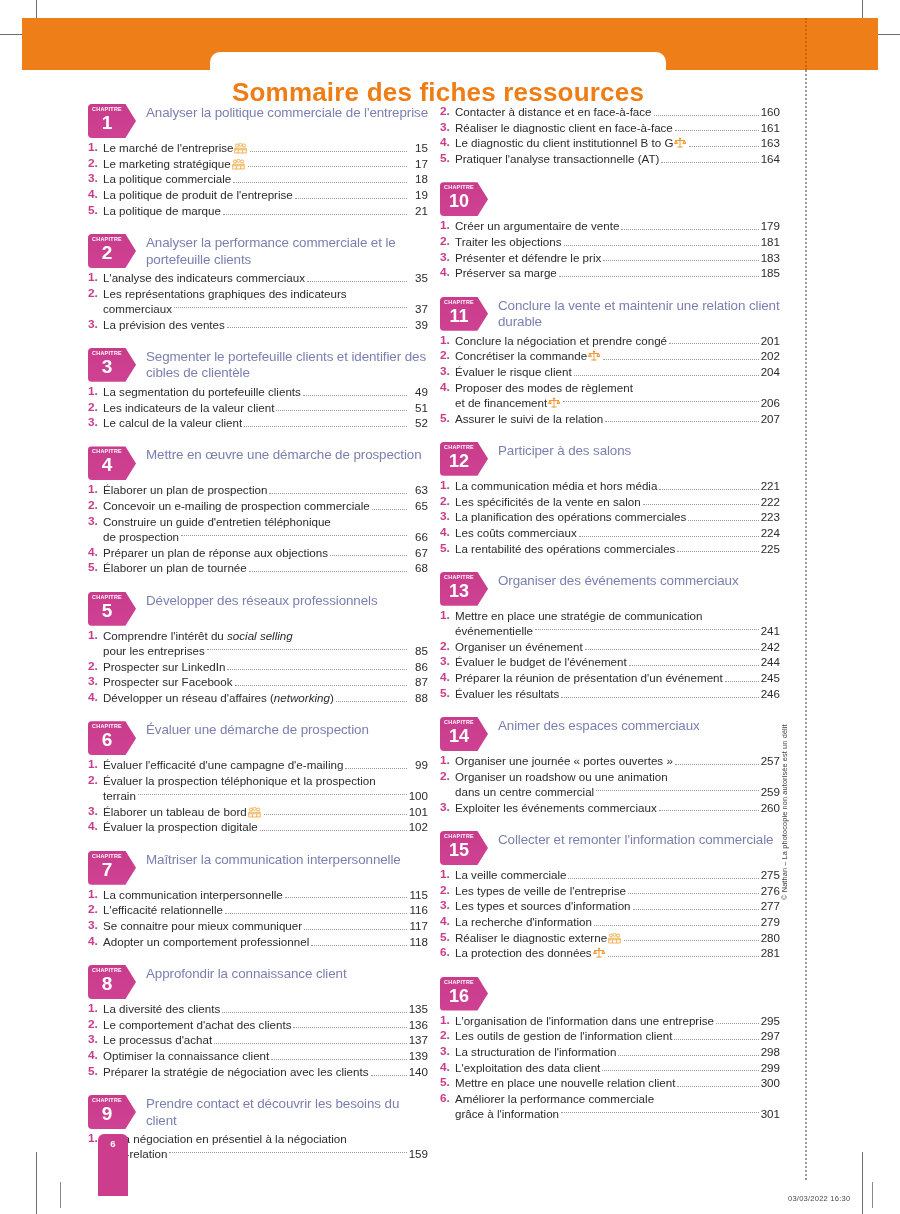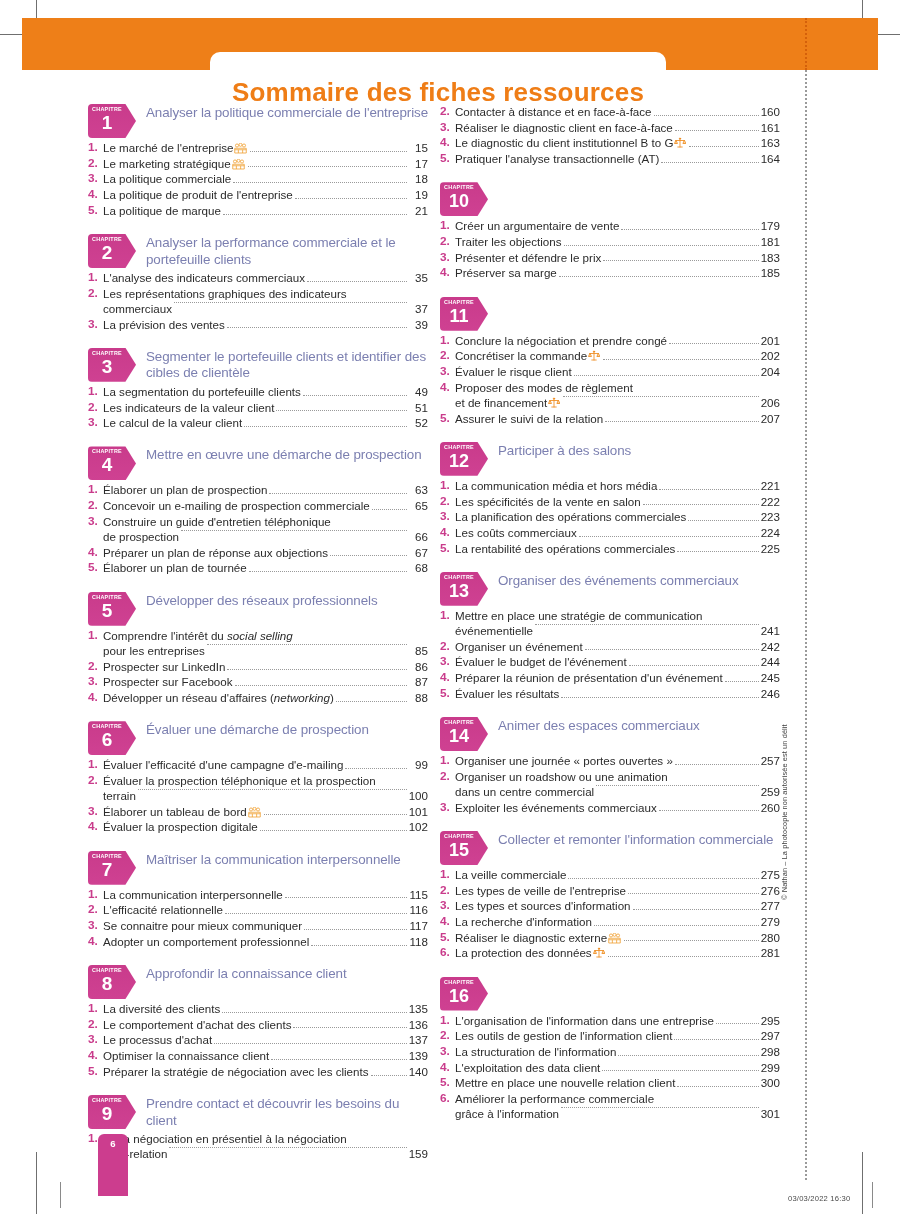--- a/index.html
+++ b/index.html
@@ -116,21 +116,21 @@
   }
   .entry .pg{
     flex:0 0 auto;
     text-align:right;
     min-width:19px;
     font-size:11.6px;
   }
   
   .entry.multi{display:block;}
   .entry.multi .l1{display:flex;align-items:flex-end;}
-  .entry.multi .l2{display:flex;align-items:flex-start;padding-left:15px;}
+  .entry.multi .l2{display:flex;align-items:center;padding-left:15px;}
 
   
   .ico{display:inline-block;vertical-align:-2px;margin:0 1px;line-height:0;}
   .ico svg{display:block;}
 
   
   .pagetab{
     position:absolute;left:98px;top:1134px;width:30px;height:62px;
     background:#cc3d8e;
     border-radius:6px 6px 0 0;
@@ -580,20 +580,21 @@
           <span class="num">4.</span>
           <span class="txt">Préserver sa marge</span>
           <span class="lead"></span>
           <span class="pg">185</span>
         </li>
       </ul>
       <div class="chapter">
         <div class="badge"></div>
         <div class="badge-label">CHAPITRE</div>
         <div class="badge-num wide">11</div>
+        <div class="chapter-title">Conclure la vente et maintenir une relation client durable</div>
       </div>
       <ul class="items">
         <li class="entry">
           <span class="num">1.</span>
           <span class="txt">Conclure la négociation et prendre congé</span>
           <span class="lead"></span>
           <span class="pg">201</span>
         </li>
         <li class="entry">
           <span class="num">2.</span>

